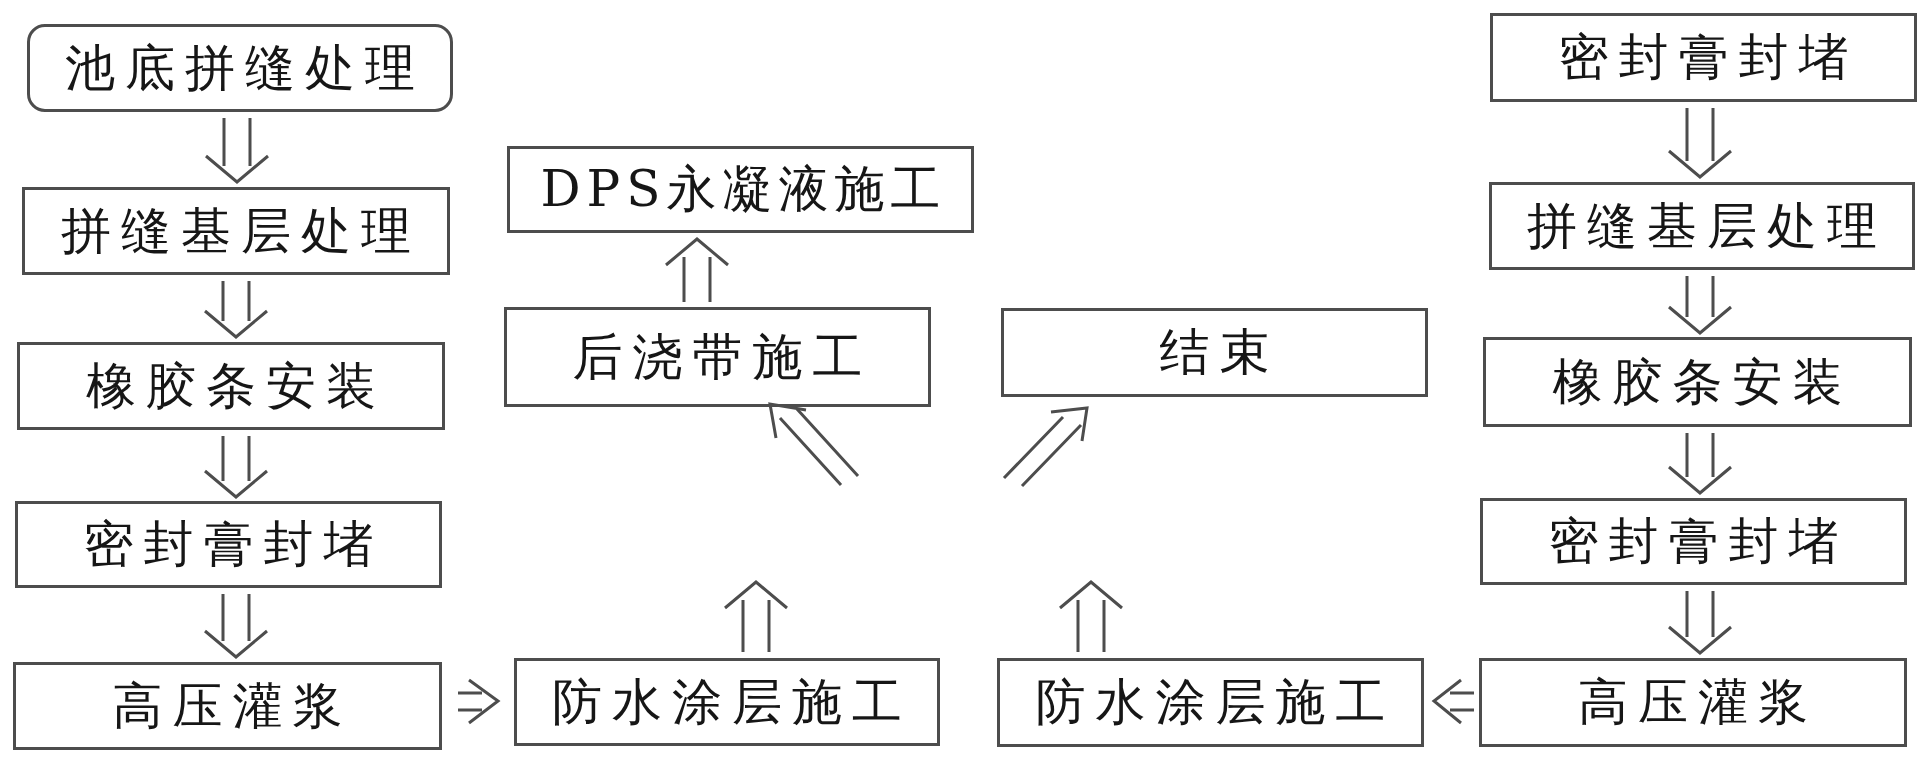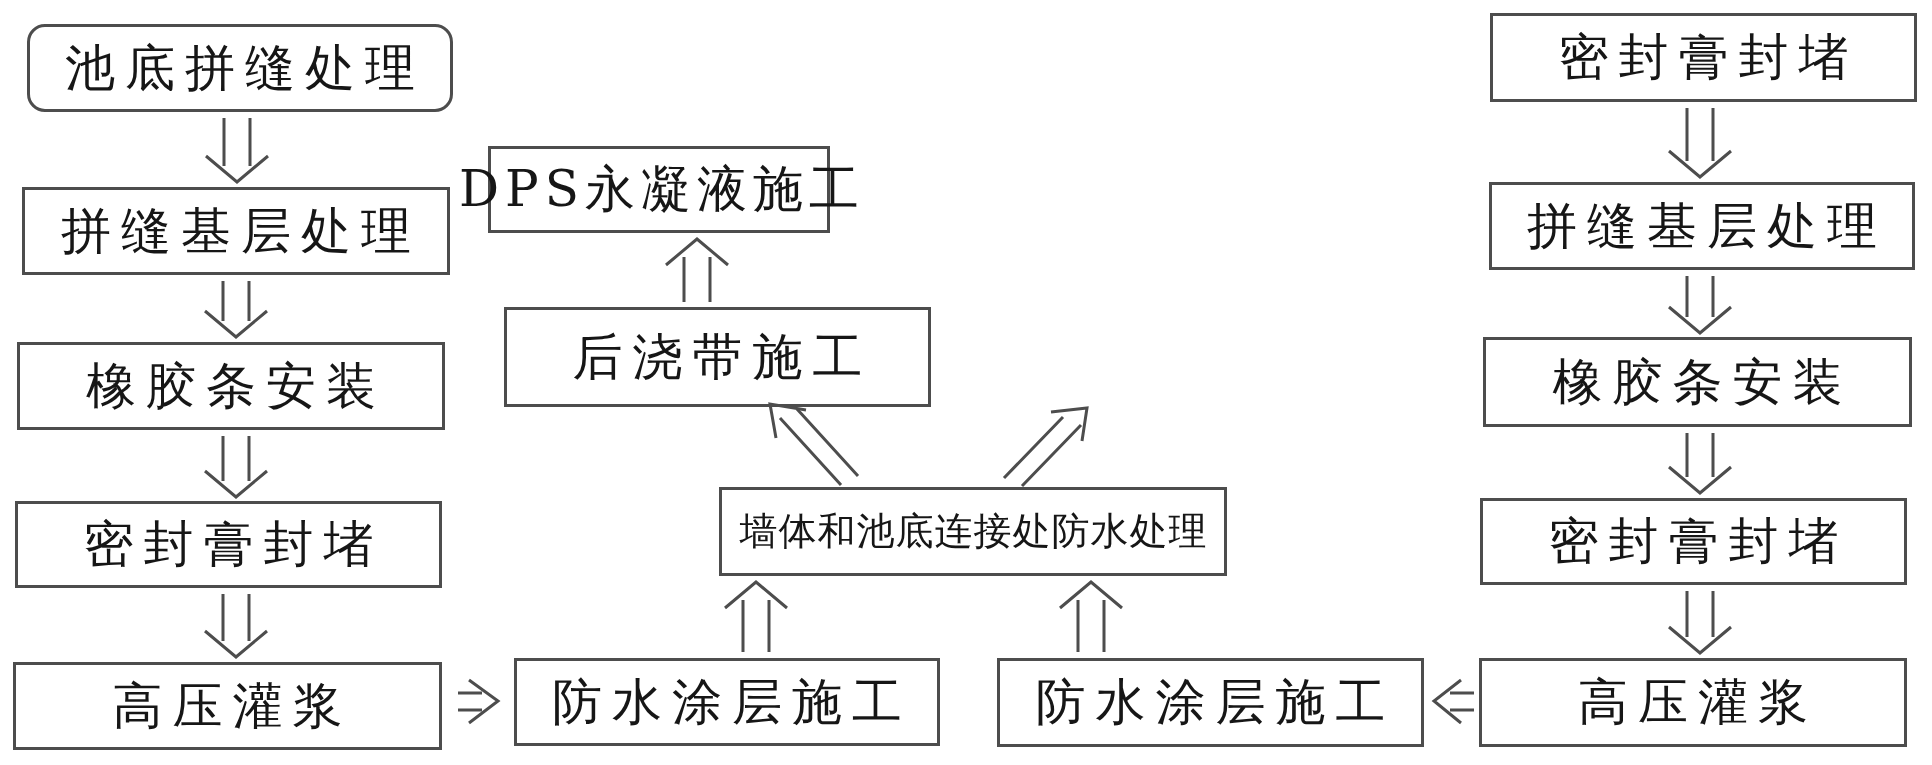--- a/index.html
+++ b/index.html
@@ -36,28 +36,28 @@
   <div class="node" style="left:17px;  top:342px; width:428px; height:88px;">
       <span>橡胶条安装</span>
     </div>
   <div class="node" style="left:15px;  top:501px; width:427px; height:87px;">
       <span>密封膏封堵</span>
     </div>
   <div class="node" style="left:13px;  top:662px; width:429px; height:88px;">
       <span>高压灌浆</span>
     </div>
 
-  <div class="node dps" style="left:488px; top:146px; width:342px; height:87px;">
+  <div class="node dps" style="left:507px; top:146px; width:467px; height:87px;">
       <span>DPS永凝液施工</span>
     </div>
   <div class="node" style="left:504px; top:307px; width:427px; height:100px;">
       <span>后浇带施工</span>
     </div>
-  <div class="node center-wide" style="left:719px; top:487px; width:508px; height:89px;">
-      <span>墙体和池底连接处防水处理</span>
+  <div class="node" style="left:1001px; top:308px; width:427px; height:89px;">
+      <span>结束</span>
     </div>
   <div class="node" style="left:514px; top:658px; width:426px; height:88px;">
       <span>防水涂层施工</span>
     </div>
   <div class="node" style="left:997px; top:658px; width:427px; height:89px;">
       <span>防水涂层施工</span>
     </div>
 
   <div class="node" style="left:1490px; top:13px;  width:427px; height:89px;">
       <span>密封膏封堵</span>

